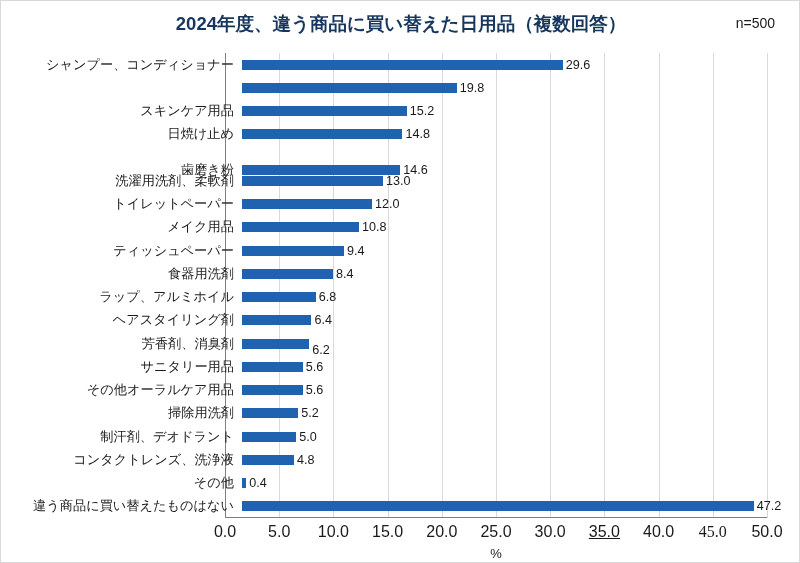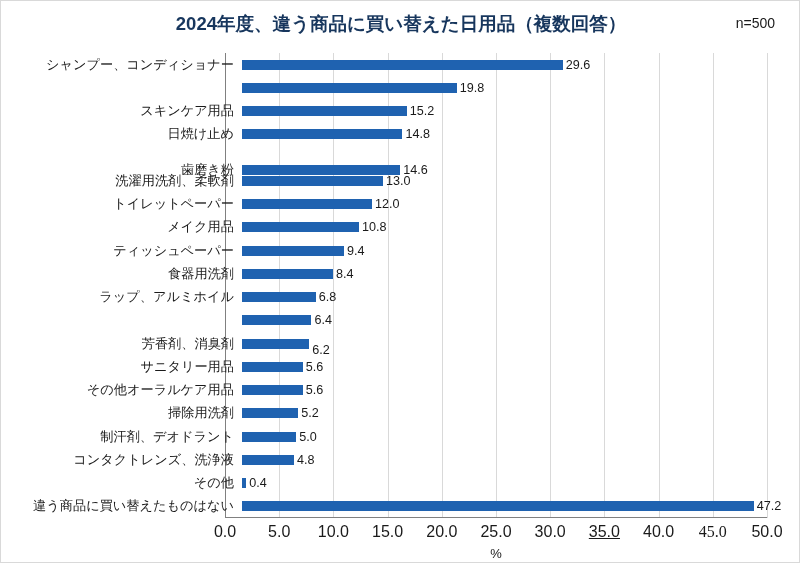--- a/index.html
+++ b/index.html
@@ -206,20 +206,21 @@
           <div class="cat-label">食器用洗剤</div>
           <div class="bar" style="width: 91.056px; background: rgb(31, 98, 176);"></div>
           <div class="val-label" style="left: 91.056px;">8.4</div>
         </div>
         <div class="row" style="top: 232.5px; height: 23.25px;">
           <div class="cat-label">ラップ、アルミホイル</div>
           <div class="bar" style="width: 73.712px; background: rgb(31, 98, 176);"></div>
           <div class="val-label" style="left: 73.712px;">6.8</div>
         </div>
         <div class="row" style="top: 255.75px; height: 23.25px;">
+          <div class="cat-label">ヘアスタイリング剤</div>
           <div class="bar" style="width: 69.376px; background: rgb(31, 98, 176);"></div>
           <div class="val-label" style="left: 69.376px;">6.4</div>
         </div>
         <div class="row" style="top: 279px; height: 23.25px;">
           <div class="cat-label">芳香剤、消臭剤</div>
           <div class="bar" style="width: 67.208px; background: rgb(31, 98, 176);"></div>
           <div class="val-label" style="left: 67.208px; margin-top: 6px;">6.2</div>
         </div>
         <div class="row" style="top: 302.25px; height: 23.25px;">
           <div class="cat-label">サニタリー用品</div>

